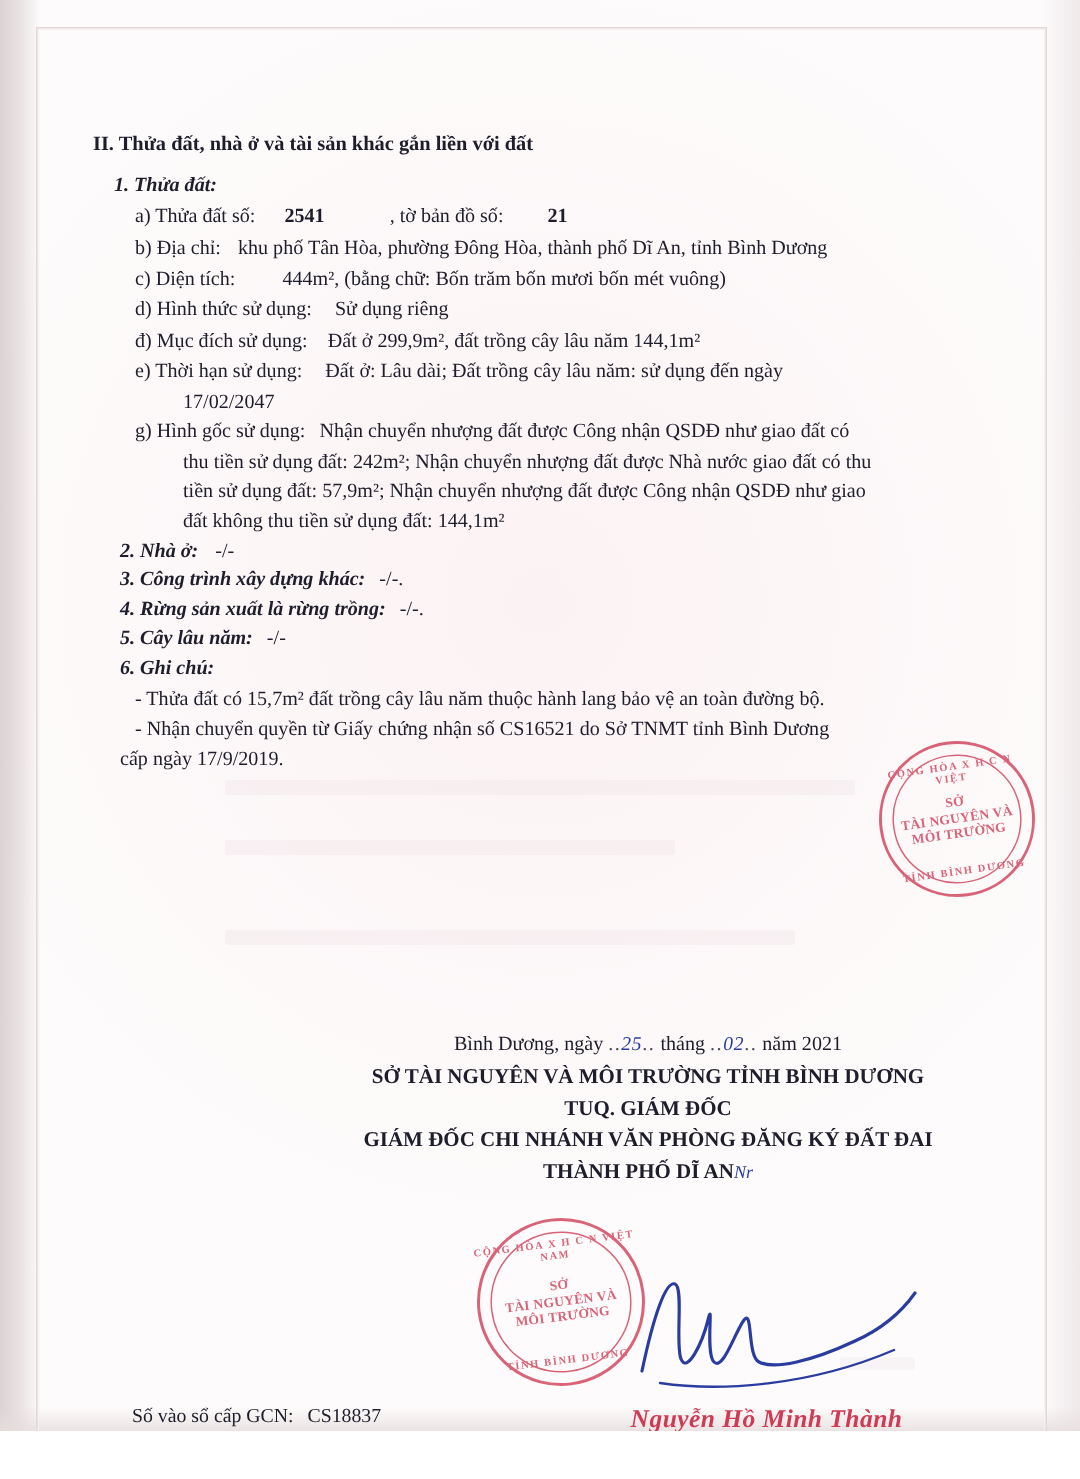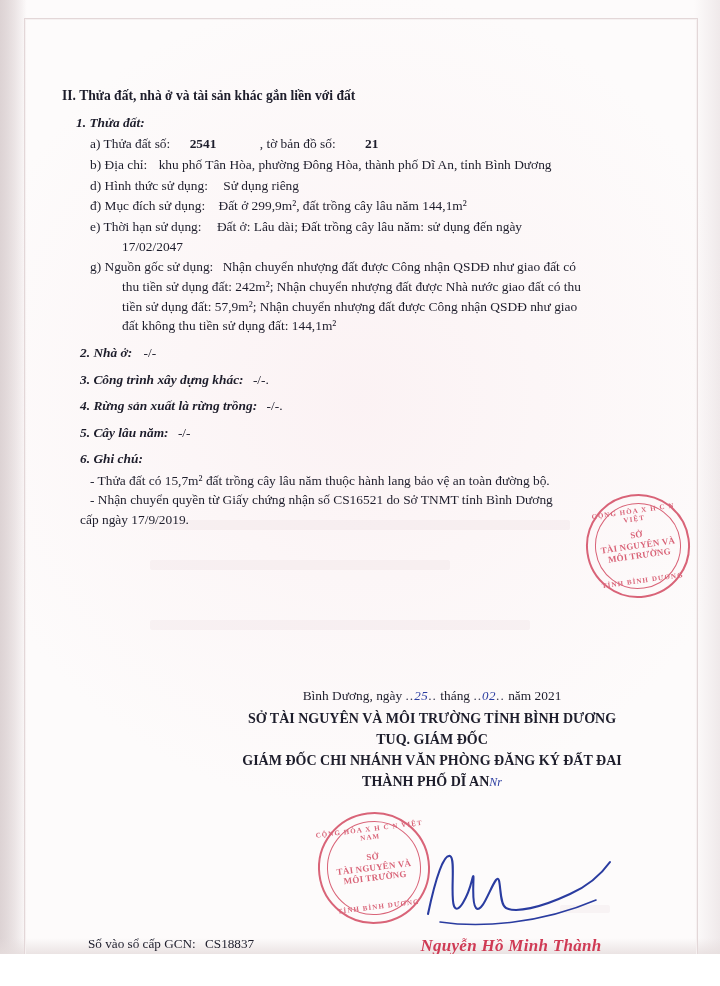--- a/index.html
+++ b/index.html
@@ -71,21 +71,20 @@
     margin-bottom: 1px;
   }
   .cont {
     margin-left: 60px;
   }
   .bold { font-weight: bold; }
   .numbered {
     font-weight: bold;
     font-style: italic;
     margin-left: 18px;
-    margin-top: 7px;
   }
   .numbered .plain {
     font-weight: normal;
     font-style: normal;
   }
   .note-line {
     margin-left: 28px;
   }
   .note-cont {
     margin-left: 18px;
@@ -235,39 +234,43 @@
       <span class="bold" style="margin-left:16px;">2541</span>
       <span style="margin-left:40px;">, tờ bản đồ số:</span>
       <span class="bold" style="margin-left:26px;">21</span>
     </div>
 
     <div class="item">
       <span>b) Địa chỉ:</span>
       <span style="margin-left:8px;">khu phố Tân Hòa, phường Đông Hòa, thành phố Dĩ An, tỉnh Bình Dương</span>
     </div>
 
+    <div class="item">
+      <span>c) Diện tích:</span>
+      <span style="margin-left:28px;">444m², (bằng chữ: Bốn trăm bốn mươi bốn mét vuông)</span>
+    </div>
 
     <div class="item">
       <span>d) Hình thức sử dụng:</span>
       <span style="margin-left:12px;">Sử dụng riêng</span>
     </div>
 
     <div class="item">
       <span>đ) Mục đích sử dụng:</span>
       <span style="margin-left:10px;">Đất ở 299,9m², đất trồng cây lâu năm 144,1m²</span>
     </div>
 
     <div class="item">
       <span>e) Thời hạn sử dụng:</span>
       <span style="margin-left:12px;font-family:Liberation Serif, serif;">Đất ở: Lâu dài; Đất trồng cây lâu năm: sử dụng đến ngày</span>
     </div>
     <div class="cont">17/02/2047</div>
 
     <div class="item">
-      <span>g) Nguồn gốc sử dụng:</span>
+      <span>g) Hình gốc sử dụng:</span>
       <span style="margin-left:6px;">Nhận chuyển nhượng đất được Công nhận QSDĐ như giao đất có</span>
     </div>
     <div class="cont">thu tiền sử dụng đất: 242m²; Nhận chuyển nhượng đất được Nhà nước giao đất có thu</div>
     <div class="cont">tiền sử dụng đất: 57,9m²; Nhận chuyển nhượng đất được Công nhận QSDĐ như giao</div>
     <div class="cont">đất không thu tiền sử dụng đất: 144,1m²</div>
 
     <div class="numbered">
       <span>2. Nhà ở:</span>
       <span class="plain" style="margin-left:8px;">-/-</span>
     </div>

